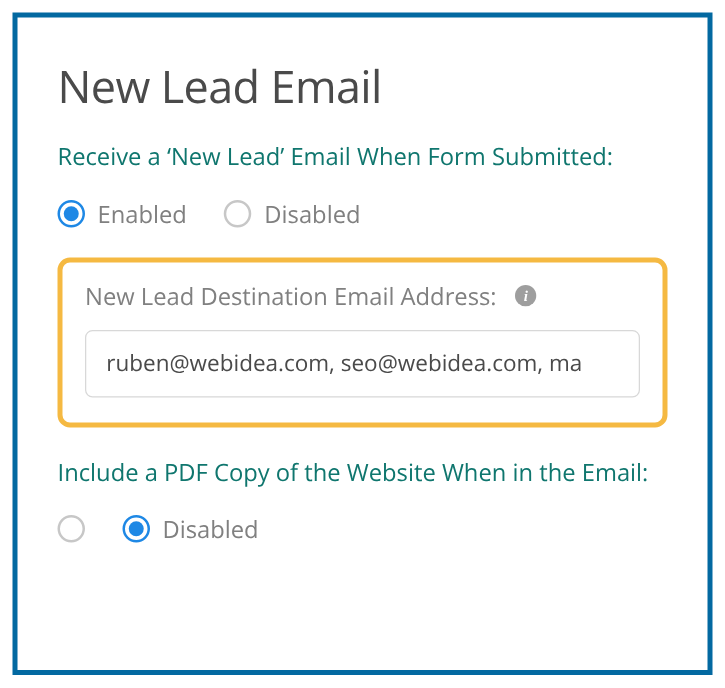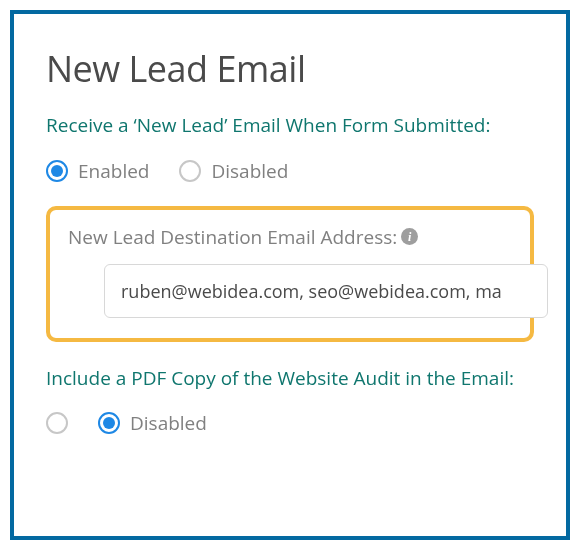--- a/index.html
+++ b/index.html
@@ -70,21 +70,21 @@
     }
     .highlight-box {
       border: 4px solid #f5b942;
       border-radius: 10px;
       padding: 14px 18px 20px 18px;
       margin-bottom: 22px;
     }
     .field-label-row {
       display: flex;
       align-items: center;
-      gap: 4px;
+      gap: 15px;
       margin-bottom: 14px;
       text-align: center;
     }
     .field-label {
       font-size: 19px;
       color: #808080;
     }
     .info-icon {
       width: 17px;
       height: 17px;
@@ -104,21 +104,20 @@
       width: 100%;
       border: 1px solid #d8d8d8;
       border-radius: 6px;
       padding: 14px 16px;
       font-size: 18px;
       color: #4a4a4a;
       font-family: inherit;
       outline: none;
       overflow: hidden;
       text-overflow: clip;
-      margin-left: 36px;
     }
   </style>
 </head>
 <body>
 
 <div class="card">
   <h1>New Lead Email</h1>
 
   <p class="desc">Receive a ‘New Lead’ Email When Form Submitted:</p>
 
@@ -136,21 +135,21 @@
   </div>
 
   <div class="highlight-box">
     <div class="field-label-row">
       <span class="field-label">New Lead Destination Email Address:</span>
       <span class="info-icon">i</span>
     </div>
     <input type="text" class="email-input" value="ruben@webidea.com, seo@webidea.com, ma" style="">
   </div>
 
-  <p class="desc">Include a PDF Copy of the Website Audit in the Email:</p>
+  <p class="desc">Include a PDF Copy of the Website When in the Email:</p>
 
   <div class="radio-group">
     <div class="radio-option">
       <span class="radio-circle"></span>
     </div>
     <div class="radio-option">
       <span class="radio-circle selected">
         <span class="radio-dot"></span>
       </span>
       <span class="radio-label">Disabled</span>

